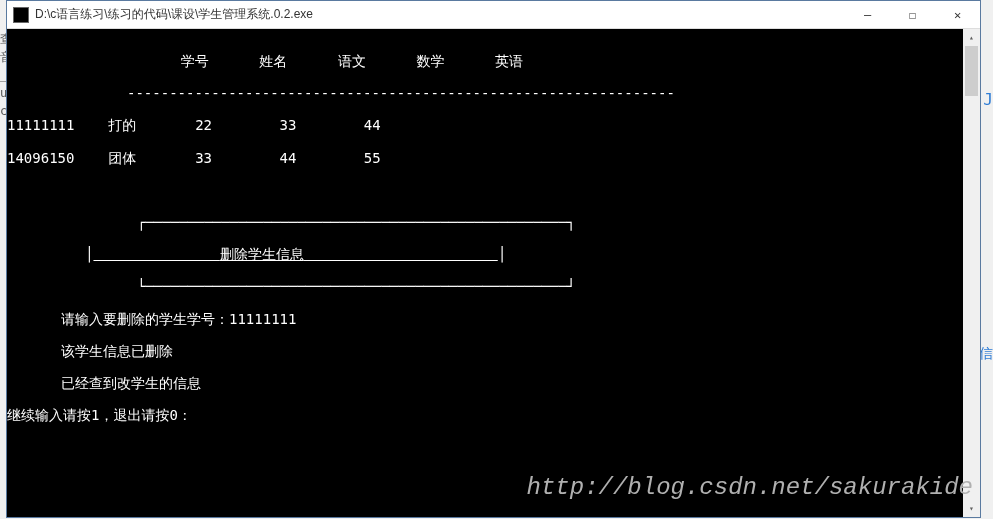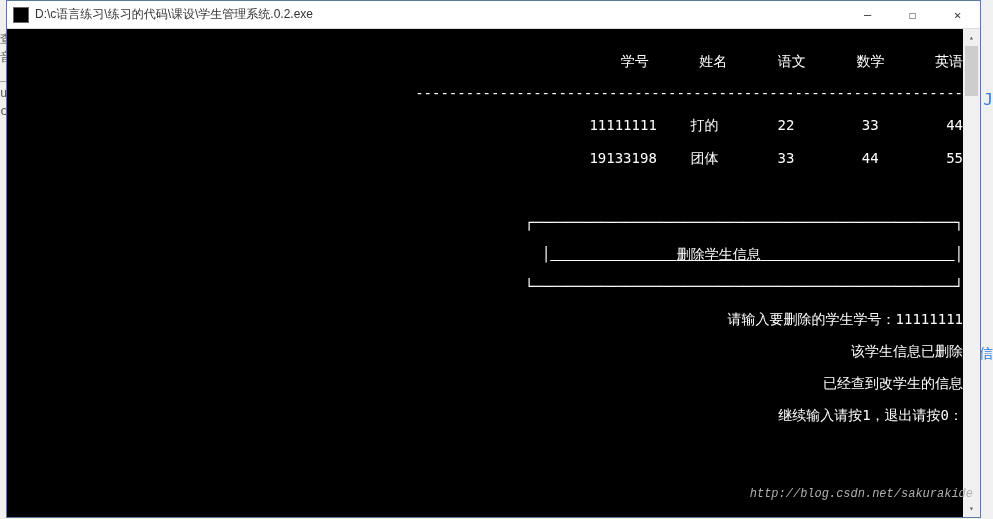--- a/index.html
+++ b/index.html
@@ -67,21 +67,20 @@
       flex: 1;
       background: #000;
       color: #fff;
       font-family: "NSimSun", "SimSun", monospace;
       font-size: 14px;
       line-height: 1.15;
       padding: 8px 0 0 0;
       white-space: pre;
       overflow: hidden;
       margin-right: 17px;
-      text-align: right;
     }
     .scrollbar {
       position: absolute;
       right: 0;
       top: 0;
       bottom: 0;
       width: 17px;
       background: #f0f0f0;
       display: flex;
       flex-direction: column;
@@ -103,33 +102,33 @@
     .scroll-thumb {
       position: absolute;
       left: 2px;
       right: 2px;
       top: 0;
       height: 50px;
       background: #cdcdcd;
     }
     .header-row { padding-left: 140px; }
     .dash-line { padding-left: 120px; letter-spacing: 0; }
-    .data-row { padding-left: 150px; }
+    .data-row { }
     .box-top { padding-left: 130px; }
     .box-title { padding-left: 78px; }
     .box-bot { padding-left: 130px; }
-    .msg-row { padding-left: 84px; }
-    .prompt-row { padding-left: 16px; }
+    .msg-row { padding-left: 54px; }
+    .prompt-row { padding-left: 0; }
     .watermark {
       position: absolute;
       right: 20px;
       bottom: 18px;
       color: #b0b0b0;
       font-family: "Courier New", monospace;
-      font-size: 12px;
+      font-size: 24px;
       font-style: italic;
       pointer-events: none;
     }
     .bg-fragments {
       position: absolute;
       z-index: -1;
     }
     .frag-left {
       left: 0;
       top: 30px;
@@ -190,21 +189,21 @@
       <div class="win-btn">—</div>
       <div class="win-btn">☐</div>
       <div class="win-btn close">✕</div>
     </div>
   </div>
   <div class="console-wrap">
     <div class="console">
 <div class="header-row">    <span>学号</span>      <span>姓名</span>      <span>语文</span>      <span>数学</span>      <span>英语</span></div>
 <div class="dash-line">-----------------------------------------------------------------</div>
 <div class="data-row"><span>11111111</span>    <span>打的</span>       <span>22</span>        <span>33</span>        <span>44</span></div>
-<div class="data-row"><span>19133198</span>    <span>团体</span>       <span>33</span>        <span>44</span>        <span>55</span></div>
+<div class="data-row"><span>14096150</span>    <span>团体</span>       <span>33</span>        <span>44</span>        <span>55</span></div>
 <div> </div>
 <div class="box-top">┌──────────────────────────────────────────────────┐</div>
 <div class="box-title">│<u>               <span>删除学生信息</span>                       </u>│</div>
 <div class="box-bot">└──────────────────────────────────────────────────┘</div>
 <div class="msg-row"><span>请输入要删除的学生学号：</span><span>11111111</span></div>
 <div class="msg-row">该学生信息已删除</div>
 <div class="msg-row">已经查到改学生的信息</div>
 <div class="prompt-row">继续输入请按1，退出请按0：</div>
     </div>
     <div class="scrollbar">

